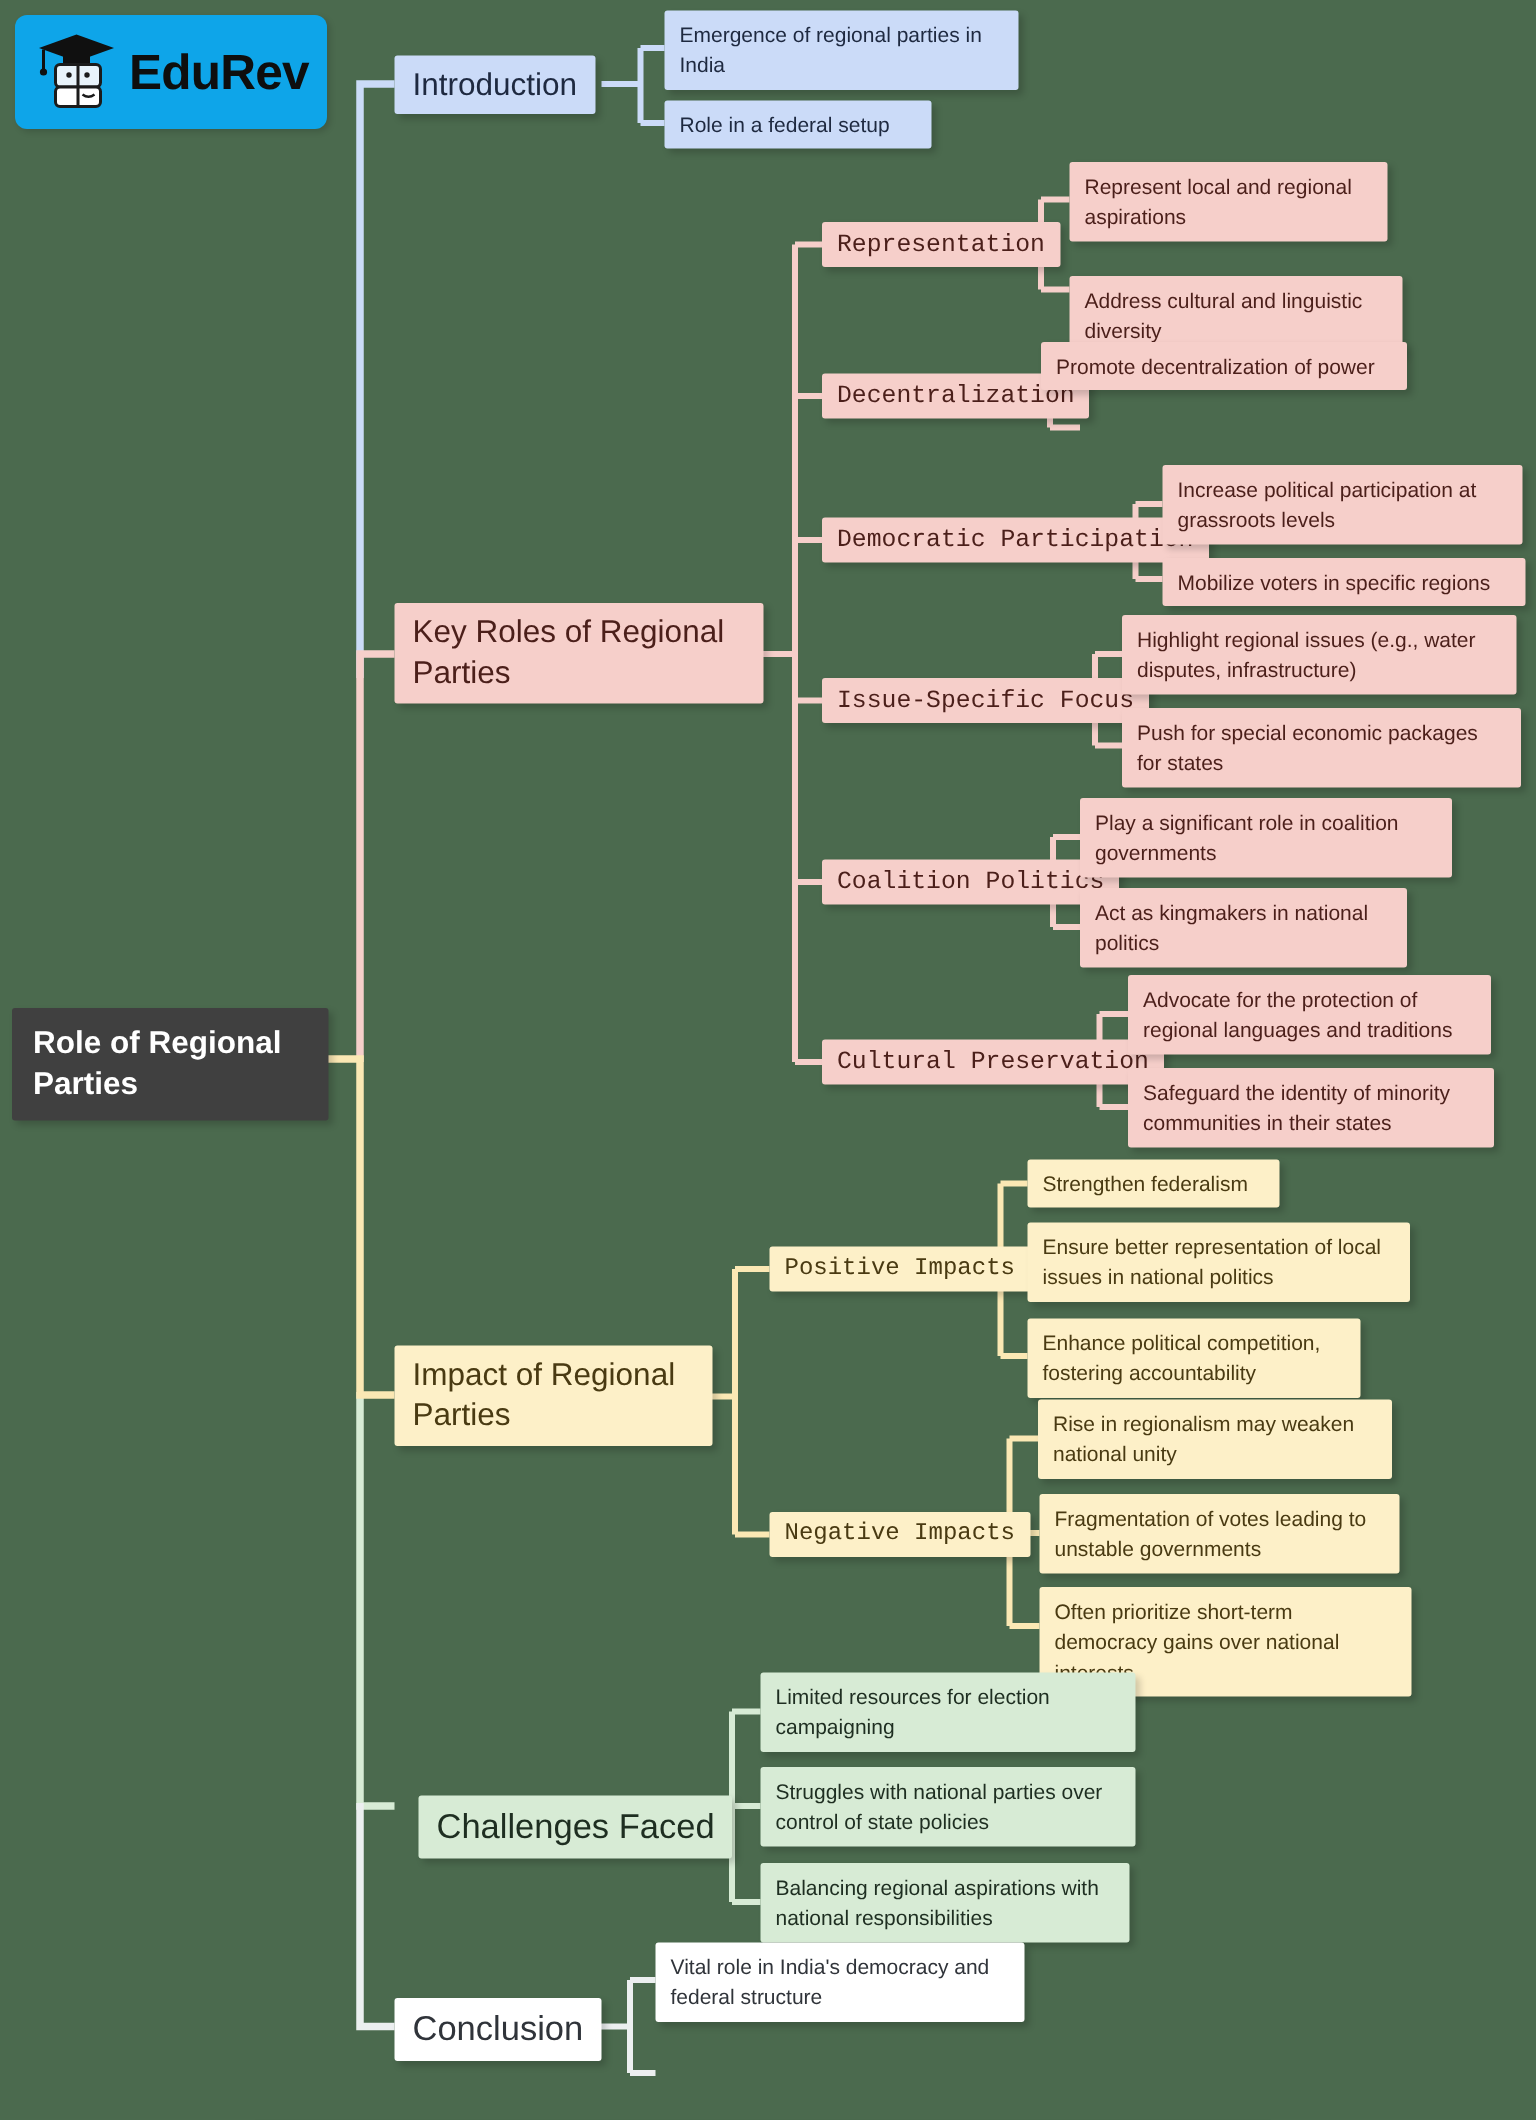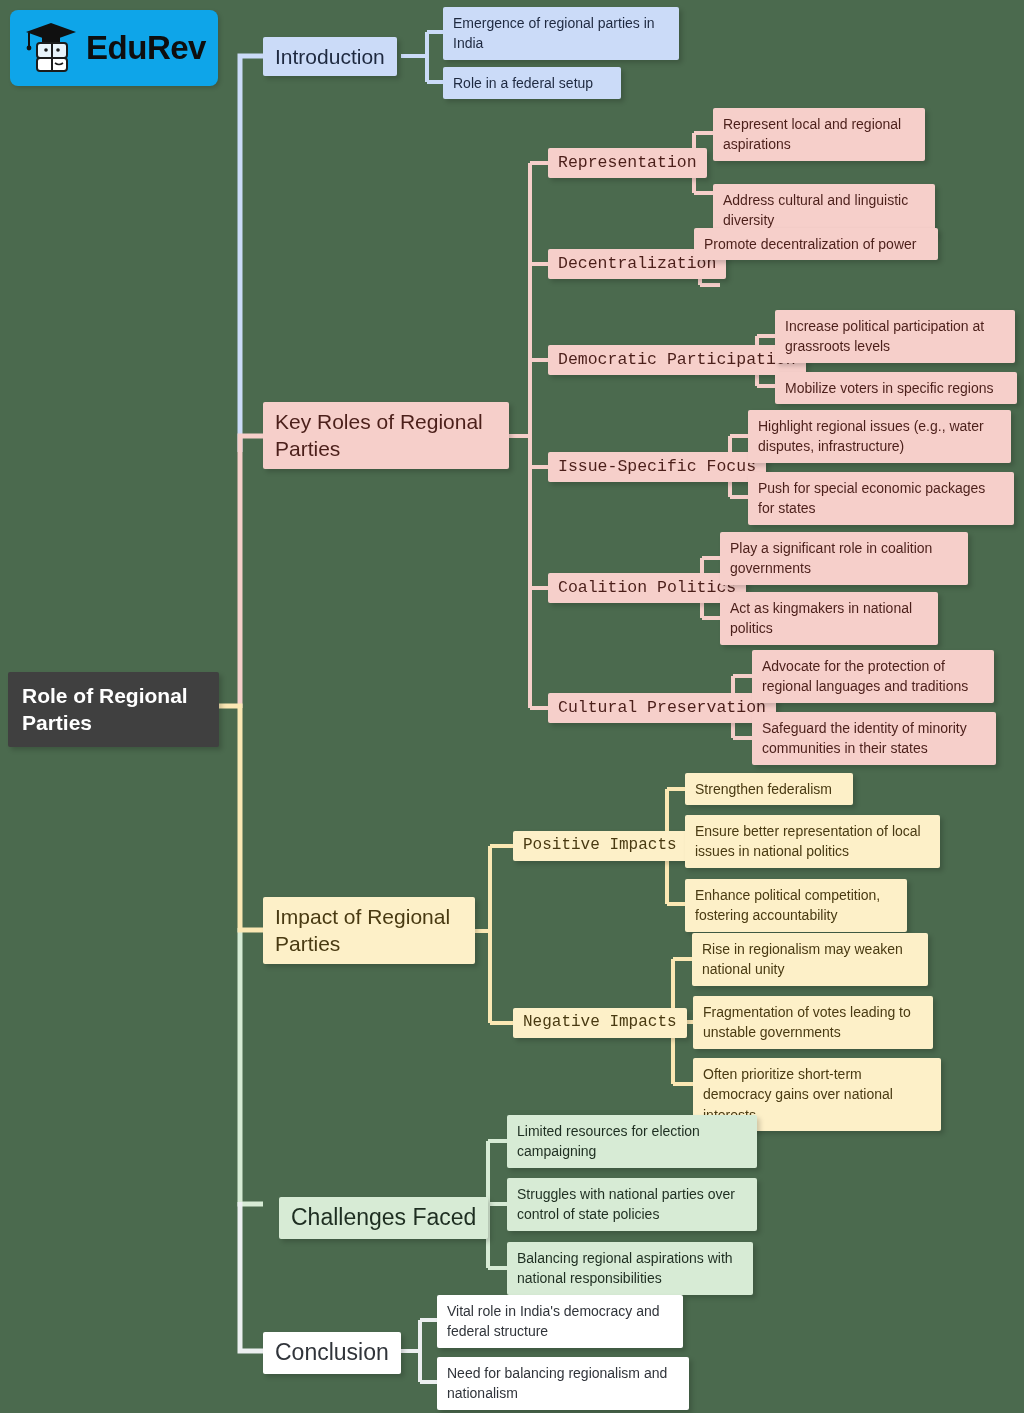--- a/index.html
+++ b/index.html
@@ -125,15 +125,14 @@
   <div class="node c-yellow leaf" style="left:693px;top:996px;width:240px;">Fragmentation of votes leading to unstable governments</div>
   <div class="node c-yellow leaf" style="left:693px;top:1058px;width:248px;">Often prioritize short-term democracy gains over national interests</div>
 
   <div class="node c-green branch-xl" style="left:279px;top:1185px;margin-top:12px;">Challenges Faced</div>
   <div class="node c-green leaf" style="left:507px;top:1115px;width:250px;">Limited resources for election campaigning</div>
   <div class="node c-green leaf" style="left:507px;top:1178px;width:250px;">Struggles with national parties over control of state policies</div>
   <div class="node c-green leaf" style="left:507px;top:1242px;width:246px;">Balancing regional aspirations with national responsibilities</div>
 
   <div class="node c-grey branch-xl" style="left:263px;top:1332px;">Conclusion</div>
   <div class="node c-grey leaf" style="left:437px;top:1295px;width:246px;">Vital role in India's democracy and federal structure</div>
-  <div class="node c-grey leaf" style="left:437px;top:1357px;width:252px;">Need for balancing regionalism and nationalism</div>
 
 </div>
 
 </body></html>

